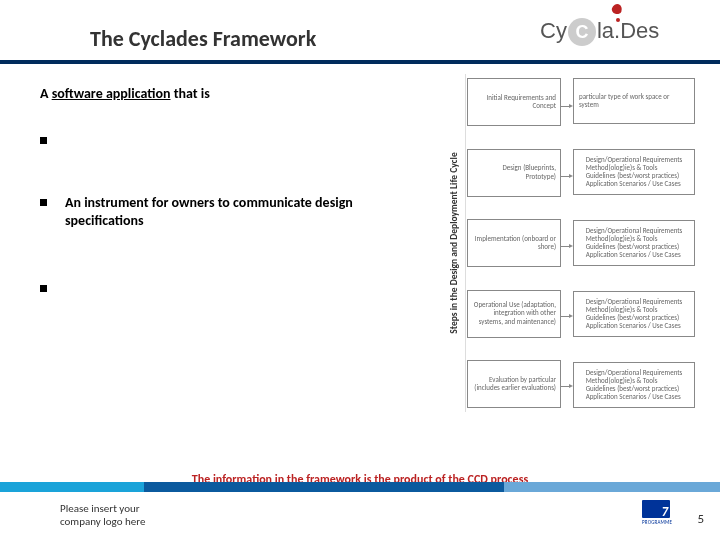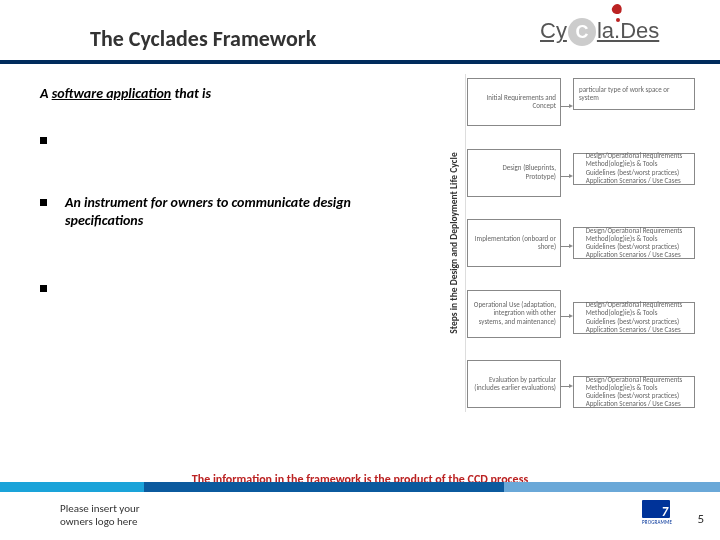--- a/index.html
+++ b/index.html
@@ -7,41 +7,41 @@
   .slide { width: 720px; height: 540px; position: relative; }
 
   .header { position: absolute; top: 0; left: 0; right: 0; height: 57px; }
   .title { position: absolute; left: 90px; top: 25px; font-size: 22px; font-weight: 700; color: #333; }
   .rule { position: absolute; top: 60px; left: 0; right: 0; height: 4px; background: #002b5c; }
 
   .logo { position: absolute; right: 30px; top: 8px; width: 150px; height: 48px; display:flex; align-items:center; }
   .logo-cap { position:absolute; left:72px; top:-4px; width:14px; height:18px; }
   .logo-cap .cap-body { width:10px; height:10px; background:#b22; border-radius:50% 50% 50% 50% / 60% 60% 40% 40%; transform: rotate(20deg); }
   .logo-cap .cap-drop { position:absolute; top:14px; left:4px; width:4px; height:4px; background:#b22; border-radius:50%; }
-  .logo-text { font-family: Arial, sans-serif; font-size: 22px; color: #555; white-space: nowrap; text-decoration: underline; }
+  .logo-text { font-family: Arial, sans-serif; font-size: 22px; color: #555; white-space: nowrap; }
   .logo-text .c1 { font-weight: 300; }
   .logo-text .circ1 { display:inline-block; width:28px; height:28px; border-radius:50%; background:#ccc; color:#fff; text-align:center; line-height:28px; font-weight:700; margin:0 1px; font-size:18px; vertical-align:middle; }
   .logo-text .rest { font-weight:300; }
 
-  .body-area { position:absolute; top:85px; left:40px; width:380px;font-style:italic; }
+  .body-area { position:absolute; top:85px; left:40px; width:380px; }
   .lead { font-size:14px; margin-bottom: 30px; }
   .lead .underline { text-decoration: underline; font-weight:700; }
   .lead .bold { font-weight:700; }
   .bullet { display:flex; margin-bottom: 50px; }
   .bullet .sq { width:7px; height:7px; background:#000; margin-top:5px; margin-right:18px; flex:0 0 auto; }
   .bullet .btxt { font-size:14px; font-weight:700; line-height:1.3; }
 
   .diagram { position:absolute; top:78px; left:445px; width:252px; height:330px; }
   .diag-label { position:absolute; left:0; top:0; bottom:0; width:18px; display:flex; align-items:center; justify-content:center; }
   .diag-label span { transform: rotate(-90deg); white-space:nowrap; font-size:9.5px; font-weight:700; color:#333; }
   .left-col { position:absolute; left:22px; top:0; width:94px; height:100%; display:flex; flex-direction:column; justify-content:space-between; }
   .right-col { position:absolute; left:128px; top:0; width:122px; height:100%; display:flex; flex-direction:column; justify-content:space-between; }
   .box { border:1px solid #888; padding:4px 4px; font-size:7px; line-height:1.15; color:#666; text-align:right; background:#fff; }
   .box.l { height:48px; display:flex; align-items:center; justify-content:center; }
-  .box.r { height:32px; display:flex; align-items:center; justify-content:center; text-align:left; padding:14px 5px; }
+  .box.r { height:46px; display:flex; align-items:center; justify-content:center; text-align:left; padding:14px 5px; }
   .box.r span { display:block; }
   .diag-border { position:absolute; left:20px; top:-4px; right:-4px; bottom:-4px; border-left:1px solid #ddd; }
   .arrows { position:absolute; left:116px; top:0; width:12px; height:100%; }
   .arrow { position:absolute; left:0; width:12px; height:1px; }
   .arrow::after { content:""; position:absolute; right:0; top:-2px; border-left:4px solid #888; border-top:2.5px solid transparent; border-bottom:2.5px solid transparent; }
   .arrow::before { content:""; position:absolute; left:0; top:0; width:8px; height:1px; background:#888; }
 
   .caption { position:absolute; top:428px; left:0; right:0; text-align:center; font-size:12px; font-weight:700; color:#b22;margin-top:44px; }
 
   .footer-bar { position:absolute; left:0; right:0; bottom:48px; height:10px; display:flex; }
@@ -152,21 +152,21 @@
   <div class="caption">The information in the framework is the product of the CCD process</div>
 
   <div class="footer-bar">
     <div class="seg1"></div>
       <div class="seg2"></div>
       <div class="seg3"></div>
   </div>
 
   <div class="company-logo">
     <div>Please insert your</div>
-    <div>owners logo here</div>
+    <div>company logo here</div>
   </div>
 
   <div class="fp7">
     <div class="flag"></div>
     <div class="caption7">PROGRAMME</div>
   </div>
 
   <div class="pagenum">5</div>
 
 </div>

